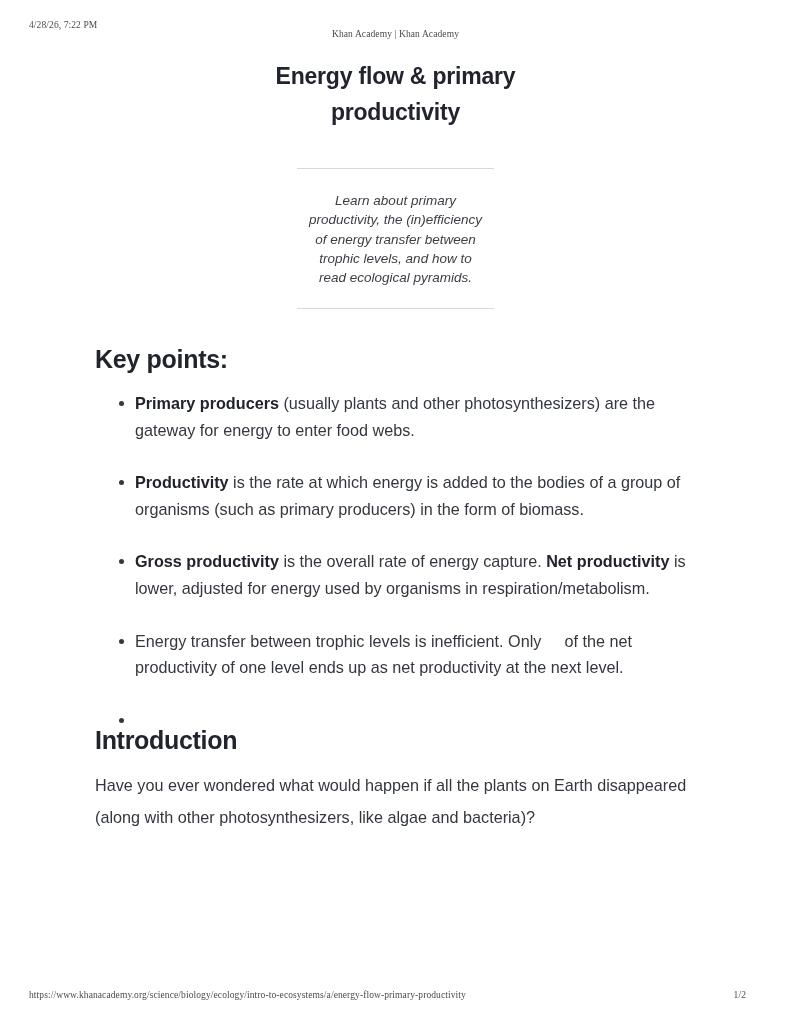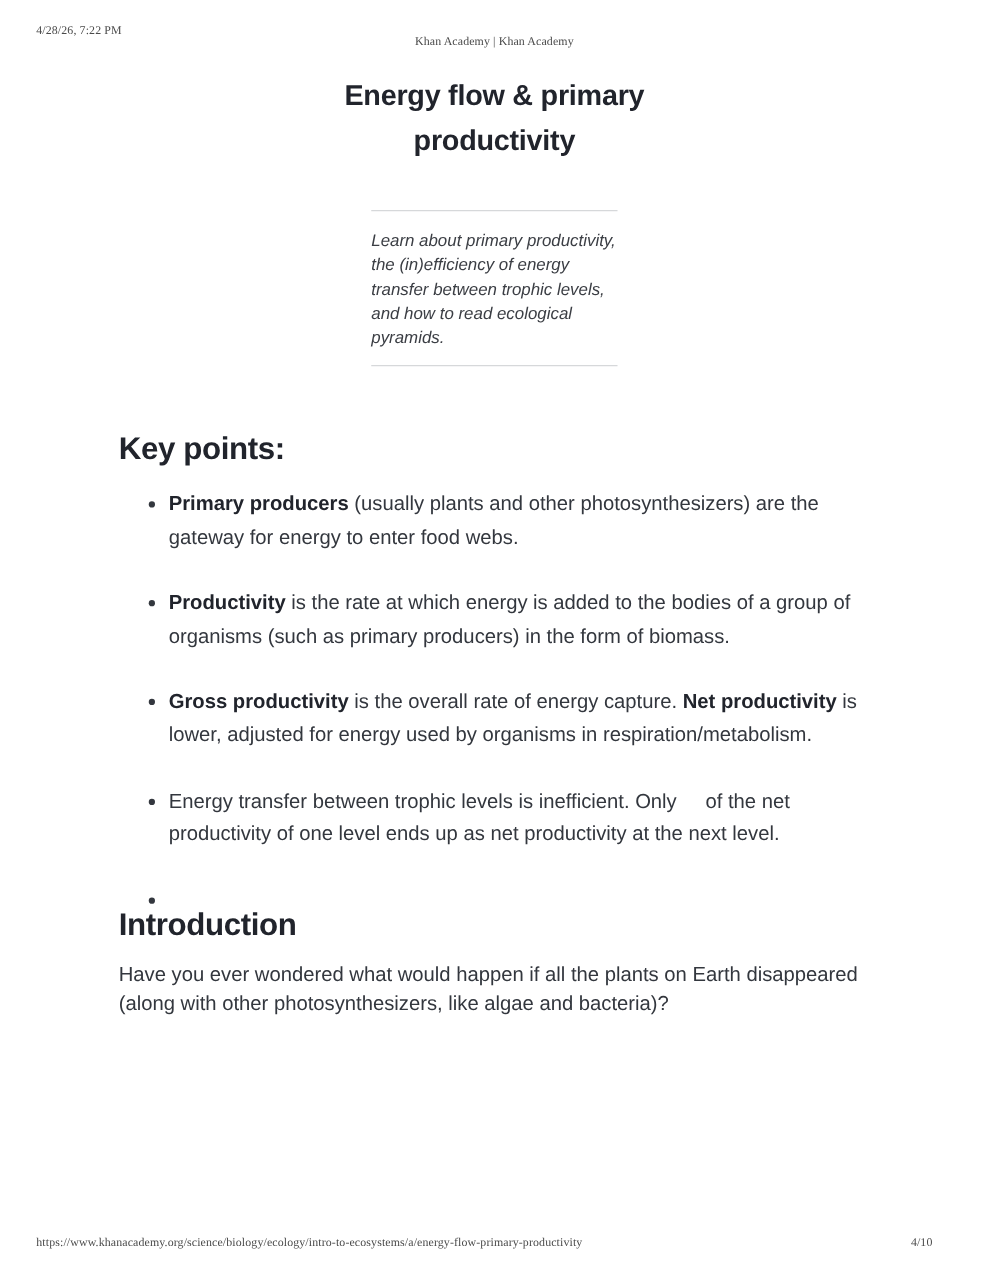--- a/index.html
+++ b/index.html
@@ -63,22 +63,23 @@
     width: 197px;
     border-top: 1px solid #d6d8da;
     border-bottom: 1px solid #d6d8da;
     padding: 14px 0 13px 0;
     box-sizing: border-box;
   }
   .article-subtitle {
     font-style: italic;
     font-size: 13.5px;
     line-height: 19.3px;
+    text-align: center;
     color: #3b3e44;
-    margin: 0;
+    margin: 8px;
   }
 
   
   .body-col {
     position: absolute;
     left: 95px;
     top: 344px;
     width: 610px;
   }
 
@@ -116,32 +117,32 @@
     height: 5px;
     border-radius: 50%;
     background: #33373e;
   }
   .kp-text b { font-weight: bold; color: #21242c; }
   .math-gap { display: inline-block; width: 14px; }
 
   .intro-block { margin-top: 44px; }
   p.body-para {
     font-size: 16.2px;
-    line-height: 23px;
+    line-height: 32px;
     color: #33373e;
     margin: 0;
   }
 </style>
 </head>
 <body>
 
 <div class="print-chrome" id="print-header-date">4/28/26, 7:22 PM</div>
 <div class="print-chrome" id="print-header-title">Khan Academy | Khan Academy</div>
 <div class="print-chrome" id="print-footer-url">https://www.khanacademy.org/science/biology/ecology/intro-to-ecosystems/a/energy-flow-primary-productivity</div>
-<div class="print-chrome" id="print-footer-page">4/10</div>
+<div class="print-chrome" id="print-footer-page">1/2</div>
 
 <div class="page">
 
   <div class="title-block">
     <h1 class="article-title">Energy flow &amp; primary productivity</h1>
   </div>
 
   <div class="subtitle-wrap">
     <p class="article-subtitle">Learn about primary productivity, the (in)efficiency of energy transfer between trophic levels, and how to read ecological pyramids.</p>
   </div>

